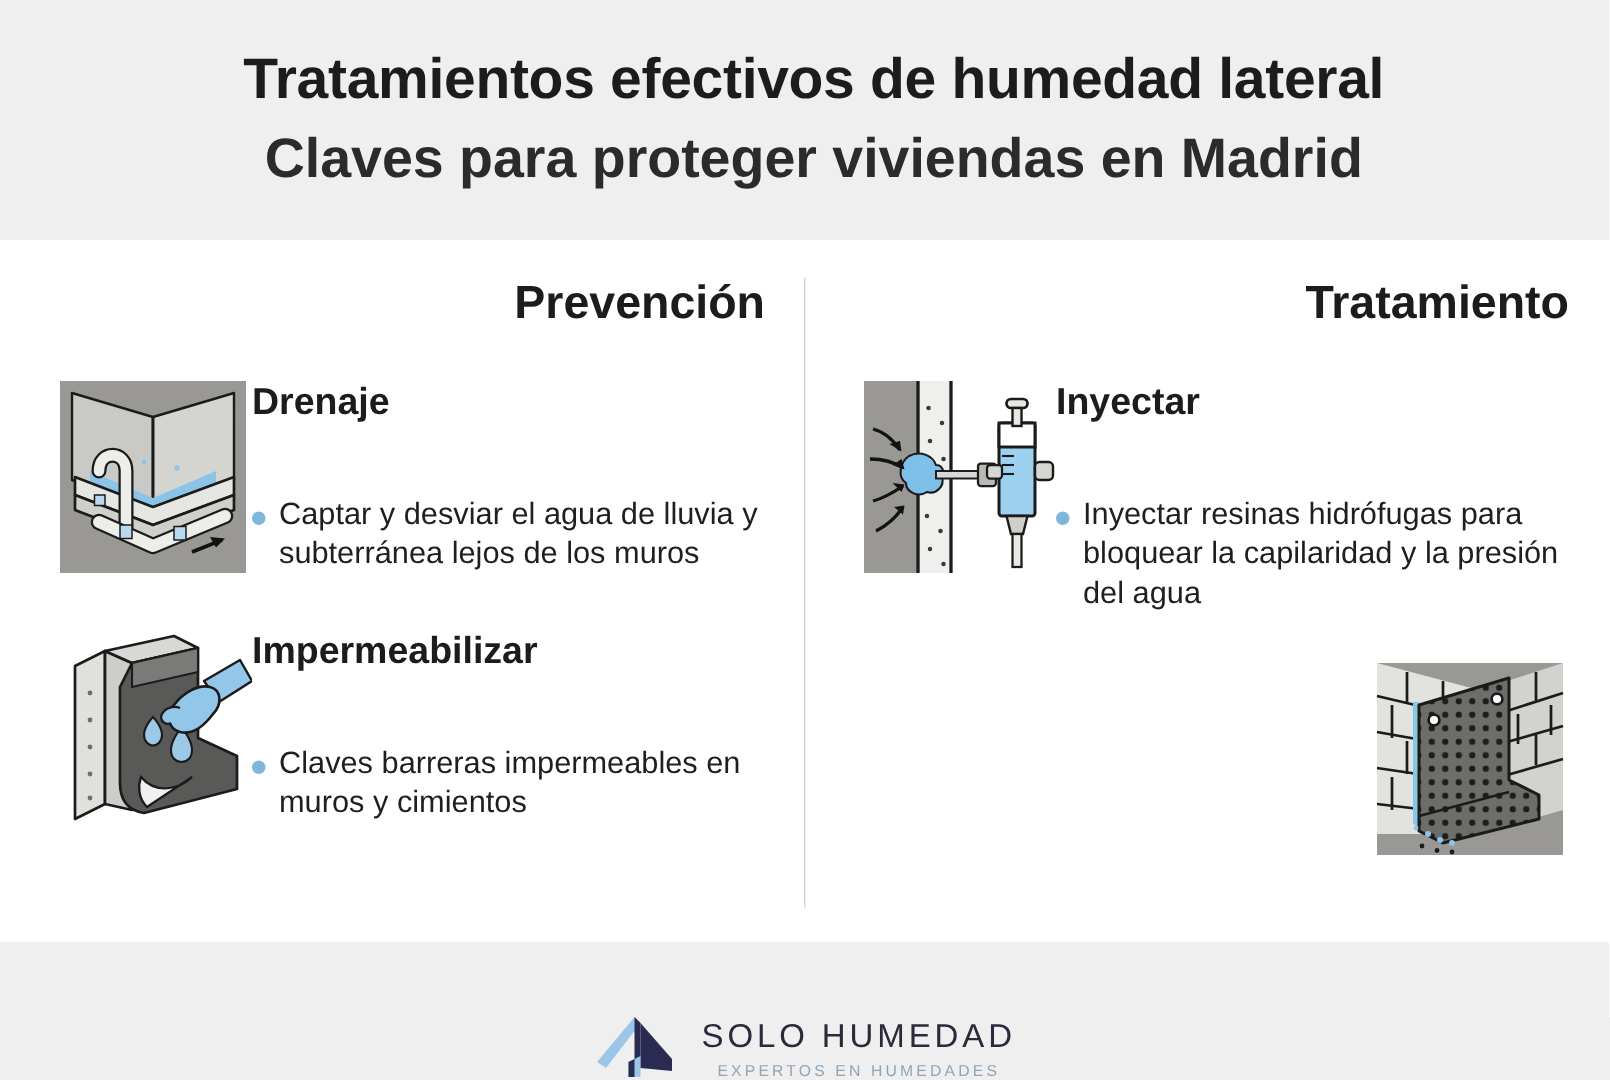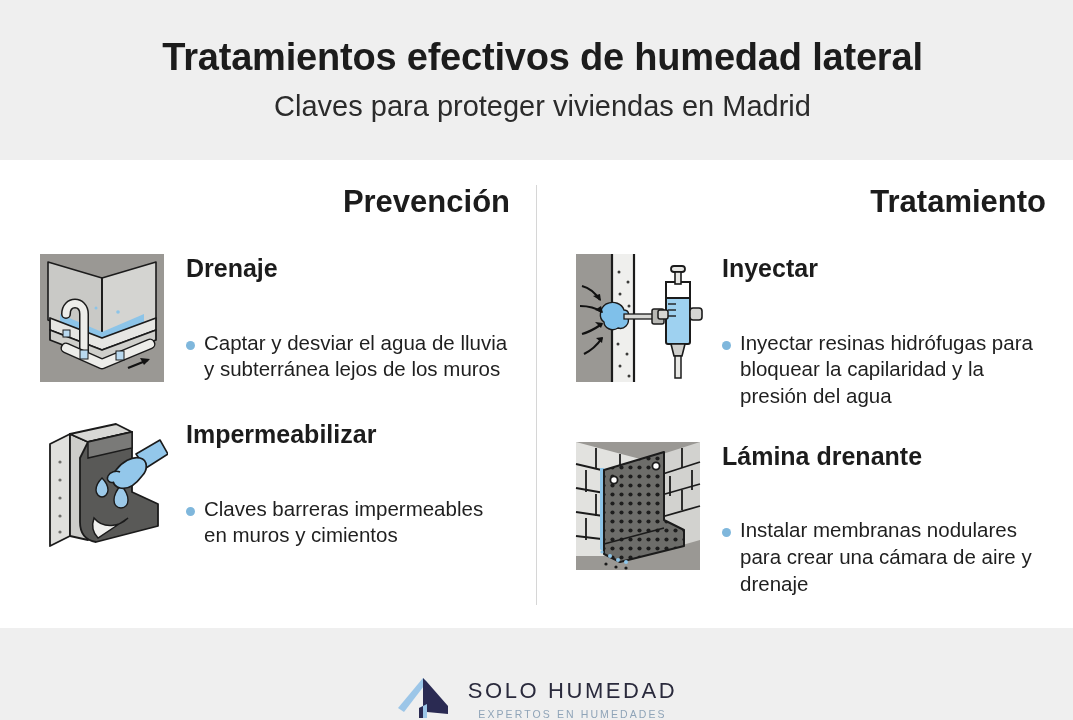--- a/index.html
+++ b/index.html
@@ -30,22 +30,22 @@
   }
   .title {
     font-size: 38px;
     font-weight: bold;
     color: #1c1c1c;
     letter-spacing: -0.2px;
     line-height: 1.1;
     text-align: center;
   }
   .subtitle {
-    font-size: 29px;
-    font-weight: normal;
+    font-size: 37px;
+    font-weight: bold;
     color: #2b2b2b;
     margin-top: 11px;
     text-align: center;
   }
 
   
   .body {
     position: relative;
     flex: 1 1 auto;
     background: #ffffff;
@@ -68,21 +68,20 @@
   .col-title {
     font-size: 31px;
     font-weight: bold;
     color: #1c1c1c;
     text-align: center;
     margin-bottom: 28px;
   }
   .item {
     display: flex;
     align-items: flex-start;
-    gap: 18px;
     margin-bottom: 26px;
     padding-left: 10px;
   }
   .illus {
     flex: 0 0 auto;
     width: 132px; height: 140px;
     position: relative;
   }
   .illus svg { display: block; width: 132px; height: 140px; }
   .item-text { padding-top: 6px; flex: 1 1 auto; }
@@ -356,27 +355,20 @@
               <circle cx="54" cy="126" r="2"></circle>
                 <circle cx="30" cy="116" r="1.6"></circle>
             </g>
             <g fill="#1b1b1b">
               <circle cx="34" cy="128" r="1.6"></circle>
                 <circle cx="44" cy="131" r="1.6"></circle>
               <circle cx="54" cy="132" r="1.6"></circle>
             </g>
           </svg>
         </div>
-        <div class="item-text">
-          <div class="item-title">Lámina drenante</div>
-          <div class="bullet-row">
-            <span class="bullet"></span>
-            <span class="bullet-text">Instalar membranas nodulares para crear una cámara de aire y drenaje</span>
-          </div>
-        </div>
       </div>
     </div>
   </div>
 
   <div class="footer">
     <div class="logo-mark">
       <svg viewBox="0 0 58 50" xmlns="http://www.w3.org/2000/svg">
         <polygon points="2,38 27,8 31,12 8,42" fill="#9cc6e8"></polygon>
         <polygon points="27,8 31,12 31,42 27,46" fill="#2a2a52"></polygon>
         <polygon points="31,12 52,36 52,44 31,42" fill="#2a2a52"></polygon>

